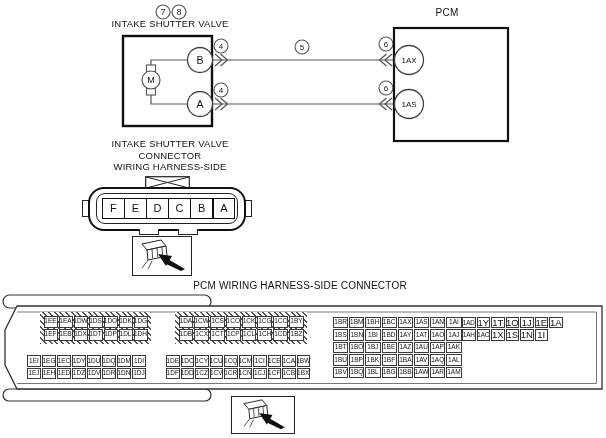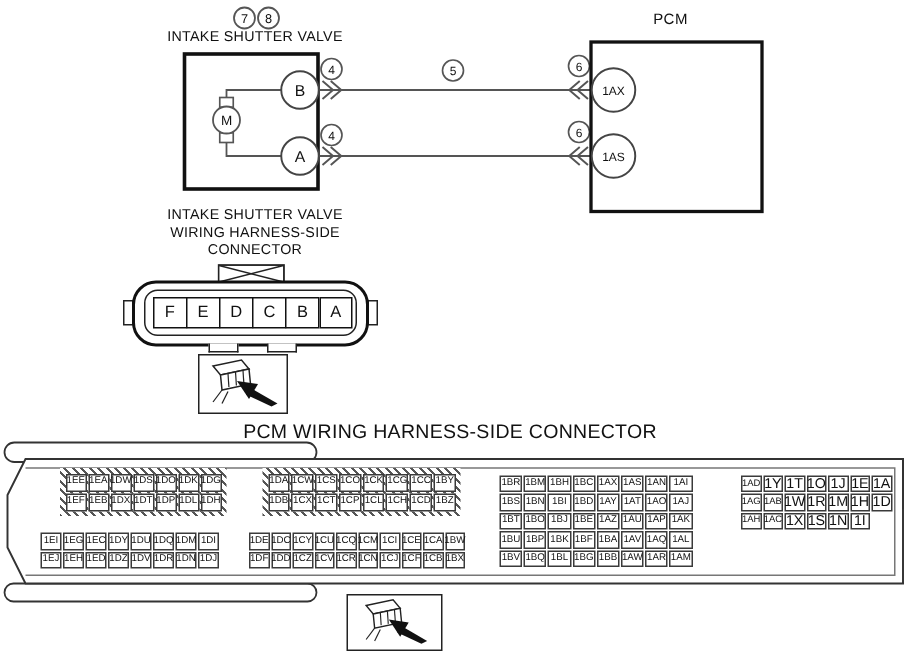--- a/index.html
+++ b/index.html
@@ -19,21 +19,21 @@
   .vc-foot{width:20px;height:6px;border:1.2px solid #222;border-top:none;background:#fff;}
   .valve-pins{left:102px;top:198px;display:flex;}
   .valve-pins .pin-row{display:flex;}
   .valve-pins .pin-cell{width:22.5px;height:21px;border:1.4px solid #111;margin-left:-1.4px;
       display:flex;align-items:center;justify-content:center;font-size:11px;background:#fff;}
   .valve-pins .pin-row .pin-cell:first-child{margin-left:0;}
 
   .icon-box{border:1.4px solid #222;background:#fff;}
 
   
-  .pcm-title{left:100px;top:280px;width:400px;text-align:center;font-size:13px;letter-spacing:.2px;}
+  .pcm-title{left:100px;top:280px;width:400px;text-align:center;font-size:10px;letter-spacing:.2px;}
   .pin-grid{position:absolute;display:flex;flex-direction:column;gap:1px;}
   .pin-row{display:flex;gap:1px;}
   .pin-cell{border:1px solid #3a3a3a;background:#fff;color:#111;
       display:flex;align-items:center;justify-content:center;font-size:6.5px;line-height:1;}
   .hatch{position:absolute;padding:3.5px;background:repeating-linear-gradient(45deg,#555 0 1.4px,#fff 1.4px 4px);}
   .hatch .pin-grid{position:static;}
   .g-tl .pin-cell{width:14px;height:12px;}
   .g-tm .pin-cell{width:14.8px;height:12px;}
   .g-bl .pin-cell{width:14px;height:11.5px;}
   .g-bm .pin-cell{width:13.5px;height:11.5px;}
@@ -122,22 +122,22 @@
       <text x="409" y="63.2" font-size="8" text-anchor="middle">1AX</text>
     </g>
     <g>
       <circle cx="409" cy="104" r="14.5" fill="#fff" stroke="#444" stroke-width="1.3"></circle>
       <text x="409" y="107.2" font-size="8" text-anchor="middle">1AS</text>
     </g>
   </svg>
 
   <div class="abs conn-label">
     <div>INTAKE SHUTTER VALVE</div>
+    <div>CONNECTOR</div>
     <div>WIRING HARNESS-SIDE</div>
-    <div>CONNECTOR</div>
   </div>
 
   <svg class="abs" style="left:145px;top:176px" width="45" height="13" viewBox="0 0 45 13">
     <rect x="0.7" y="0.7" width="43.6" height="11.6" fill="#fff" stroke="#222" stroke-width="1.2"></rect>
     <line x1="1" y1="1" x2="44" y2="12" stroke="#222" stroke-width="1"></line>
     <line x1="1" y1="12" x2="44" y2="1" stroke="#222" stroke-width="1"></line>
   </svg>
   <div class="abs vc-tab" style="left:82px;top:200px"></div>
   <div class="abs vc-tab" style="left:245px;top:200px"></div>
   <div class="abs vc-outer"></div>
@@ -323,40 +323,31 @@
         <div class="pin-cell">1BV</div>
         <div class="pin-cell">1BQ</div>
         <div class="pin-cell">1BL</div>
         <div class="pin-cell">1BG</div>
         <div class="pin-cell">1BB</div>
         <div class="pin-cell">1AW</div>
         <div class="pin-cell">1AR</div>
         <div class="pin-cell">1AM</div>
       </div>
     </div>
-  <div class="abs pin-grid g-rb" style="left:494px;top:317px">
+  <div class="abs pin-grid g-rb" style="left:462px;top:317px">
       <div class="pin-row">
         <div class="pin-cell">1AD</div>
         <div class="pin-cell big">1Y</div>
         <div class="pin-cell big">1T</div>
         <div class="pin-cell big">1O</div>
         <div class="pin-cell big">1J</div>
         <div class="pin-cell big">1E</div>
         <div class="pin-cell big">1A</div>
       </div>
       <div class="pin-row">
-        <div class="pin-cell">1AG</div>
-        <div class="pin-cell">1AB</div>
-        <div class="pin-cell big">1W</div>
-        <div class="pin-cell big">1R</div>
-        <div class="pin-cell big">1M</div>
-        <div class="pin-cell big">1H</div>
-        <div class="pin-cell big">1D</div>
-      </div>
-      <div class="pin-row">
         <div class="pin-cell">1AH</div>
         <div class="pin-cell">1AC</div>
         <div class="pin-cell big">1X</div>
         <div class="pin-cell big">1S</div>
         <div class="pin-cell big">1N</div>
         <div class="pin-cell big">1I</div>
       </div>
     </div>
 
   <div class="abs icon-box" style="left:231px;top:396px;width:64px;height:38px">

